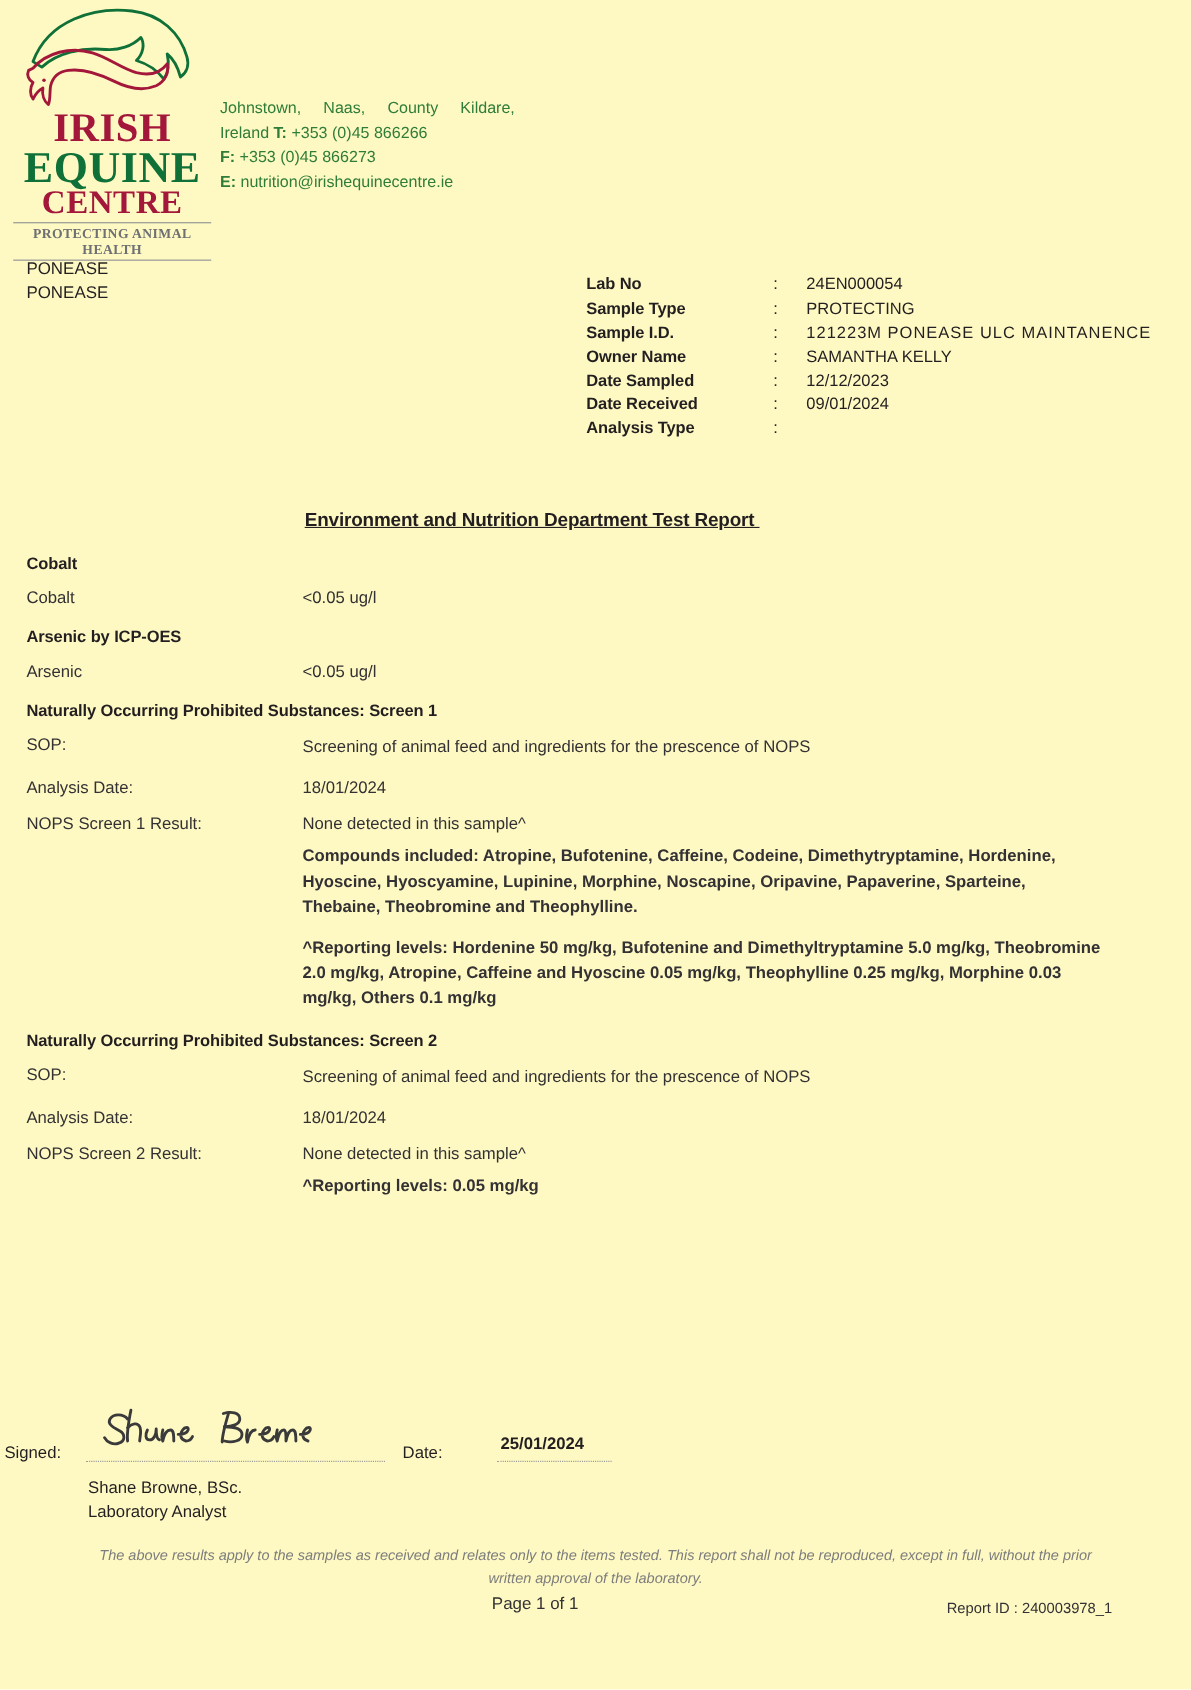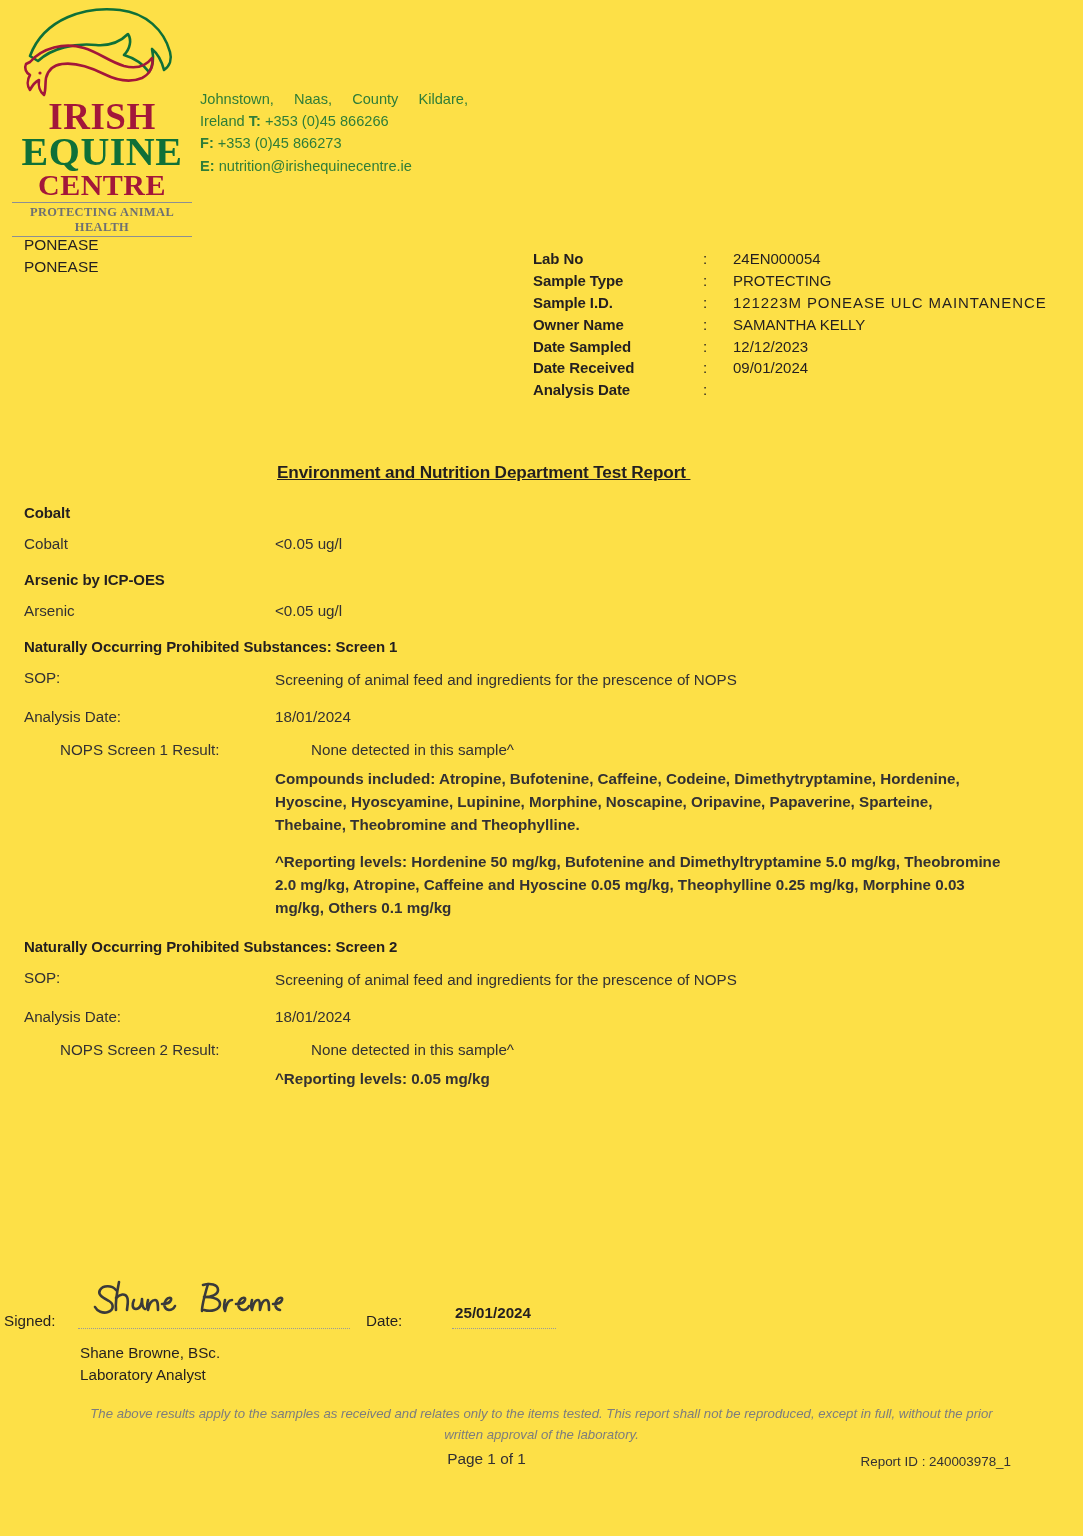--- a/index.html
+++ b/index.html
@@ -8,21 +8,21 @@
     background: #ffffff;
   }
   body {
     font-family: "Liberation Sans", sans-serif;
     color: #231f20;
   }
   #page {
     position: relative;
     width: 1083px;
     height: 1536px;
-    background: #fde047;
+    background: #fef9c3;
     overflow: hidden;
   }
 
   
   .logo-block {
     position: absolute;
     left: 12px;
     top: 4px;
     width: 180px;
   }
@@ -148,21 +148,21 @@
     flex: 1;
     color: #333133;
   }
   .note {
     margin-left: 251px;
     margin-bottom: 14px;
     line-height: 1.52;
     color: #333133;
     font-weight: bold;
   }
-  .tight { margin-bottom: 9px; margin-left: 36px; }
+  .tight { margin-bottom: 9px; }
 
   
   .sign-area {
     position: absolute;
     left: 0;
     top: 1276px;
     width: 1083px;
     font-size: 15.2px;
   }
   .sign-label {
@@ -298,21 +298,21 @@
       <div class="meta-key">Date Sampled</div>
       <div class="meta-colon">:</div>
       <div class="meta-val">12/12/2023</div>
     </div>
     <div class="meta-row">
       <div class="meta-key">Date Received</div>
       <div class="meta-colon">:</div>
       <div class="meta-val">09/01/2024</div>
     </div>
     <div class="meta-row">
-      <div class="meta-key">Analysis Date</div>
+      <div class="meta-key">Analysis Type</div>
       <div class="meta-colon">:</div>
       <div class="meta-val"></div>
     </div>
   </div>
 
   <div class="report-title">Environment and Nutrition Department Test Report </div>
 
   <div class="body-area">
 
     <div class="sec-head">Cobalt</div>

